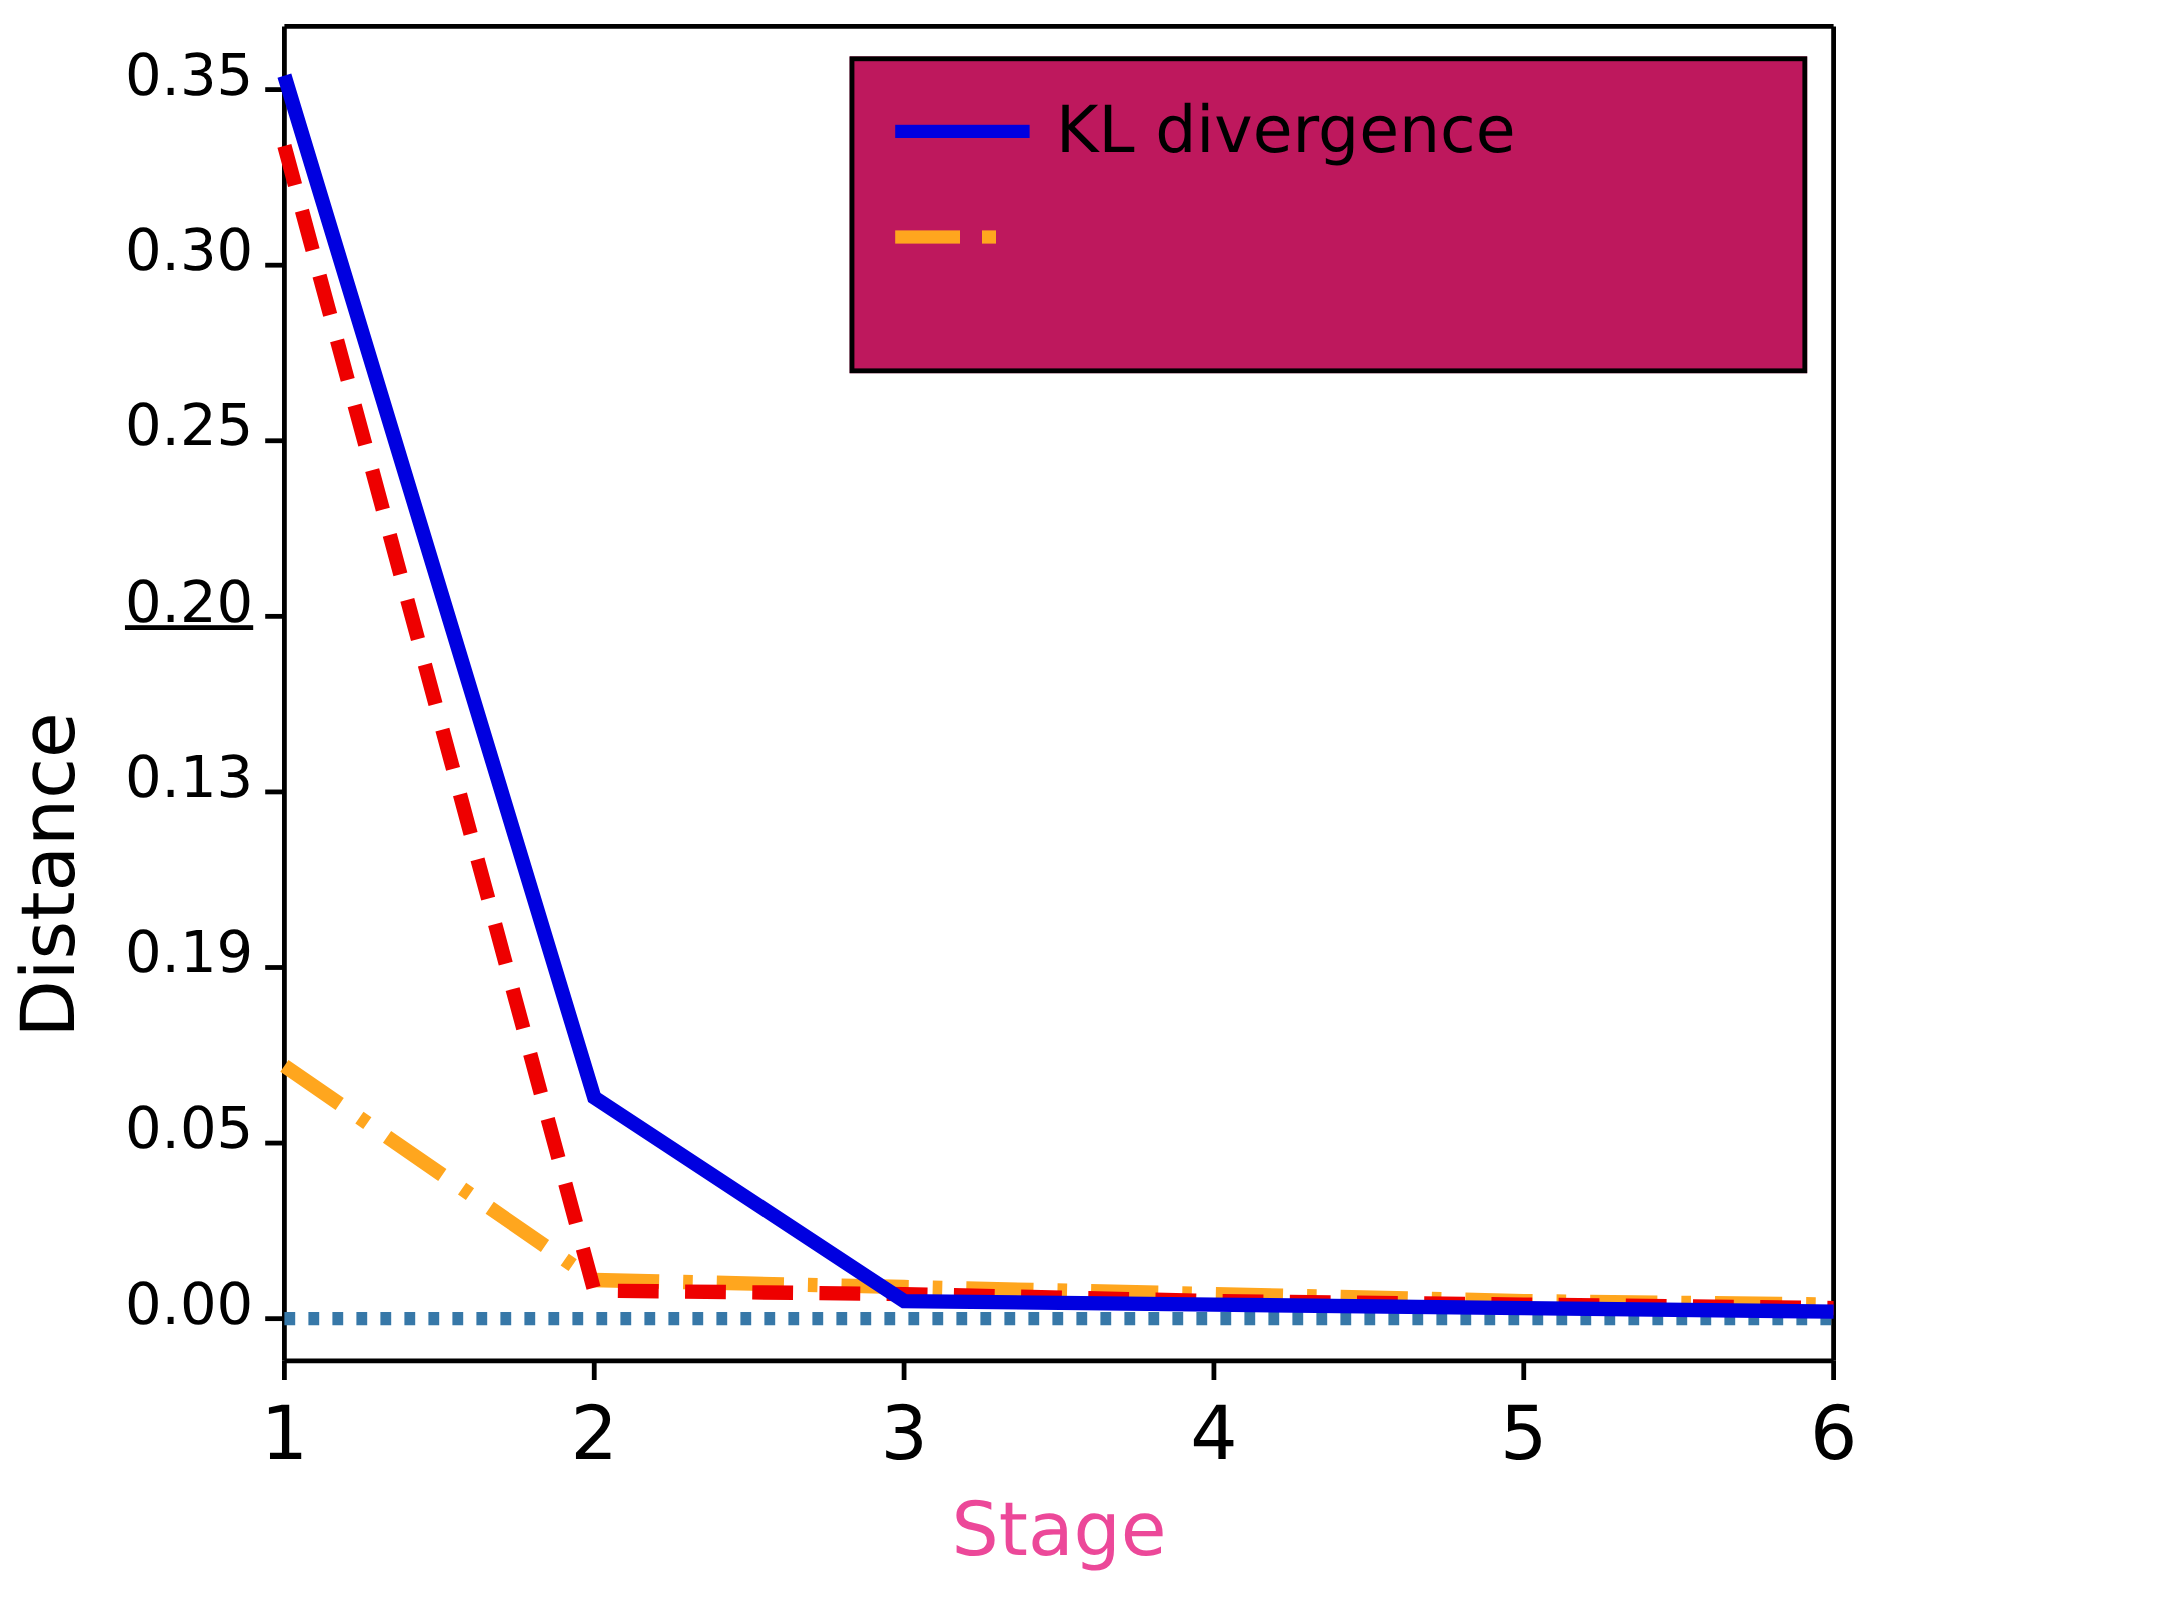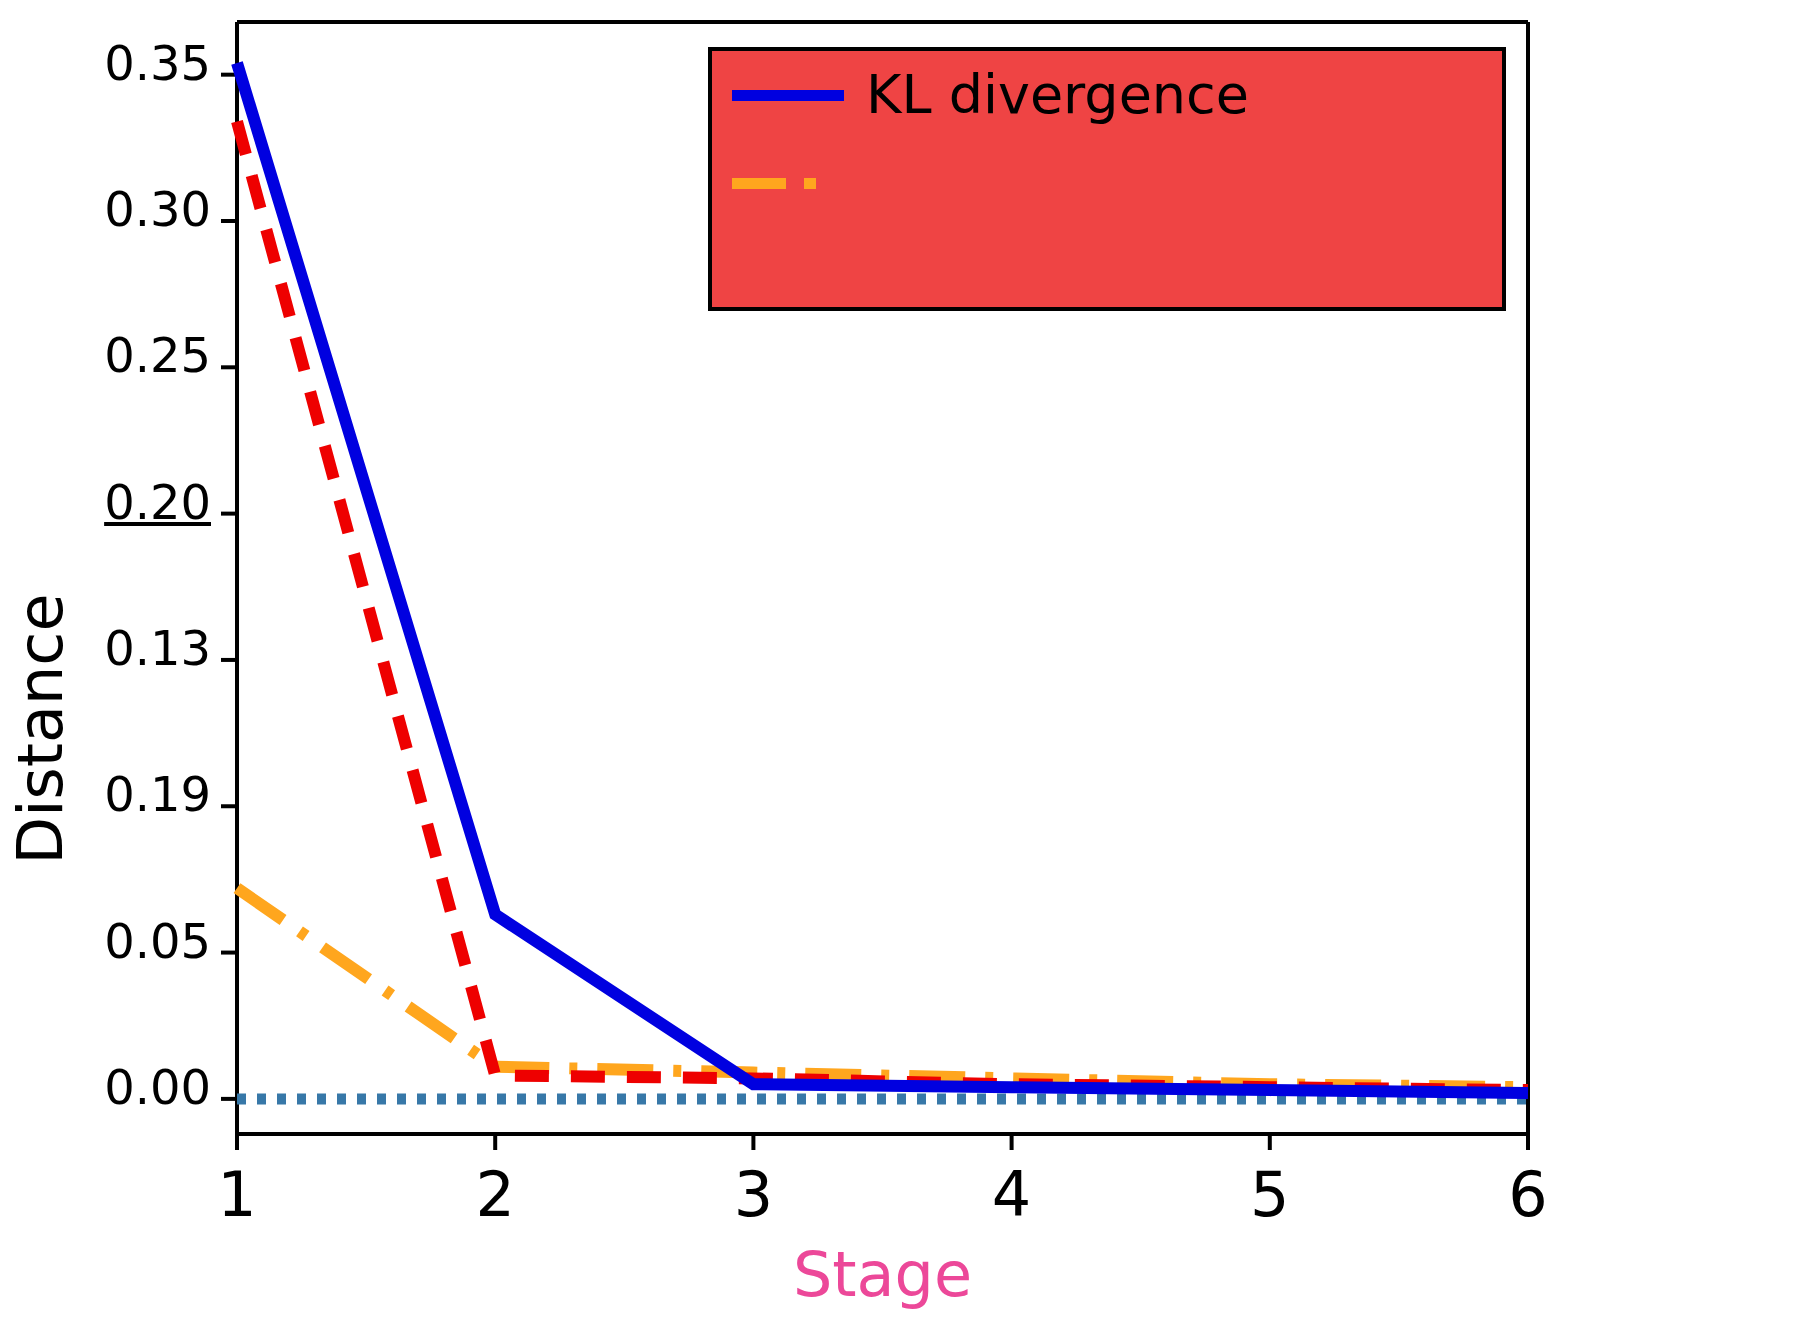--- a/index.html
+++ b/index.html
@@ -29,22 +29,22 @@
     white-space:nowrap;
   }
   .xtick-label{
     position:absolute; font-size:62px; color:#000; text-align:center;
     white-space:nowrap;
   }
 
   .legend-box{
     position:absolute;
     left:708px; top:47px; width:798px; height:264px;
-    border:4px solid #000; background:#ef4444; box-sizing:border-box;
-    padding:0;
+    border:4px solid #000; background:#be185d; box-sizing:border-box;
+    padding:14px;
   }
   .legend-row{
     display:flex; align-items:center; height:88px;
     padding-left:20px;
   }
   .legend-swatch{width:112px;height:26px;position:relative;margin-right:22px;flex:0 0 auto;}
   .legend-label{font-size:54px;color:#000;white-space:nowrap;line-height:1;}
 
   .sw-solid{background:#0000e0;height:11px;margin-top:8px;}
   .sw-dashed{height:11px;margin-top:8px;background:repeating-linear-gradient(to right,#ee0000 0 36px,transparent 36px 56px);}

